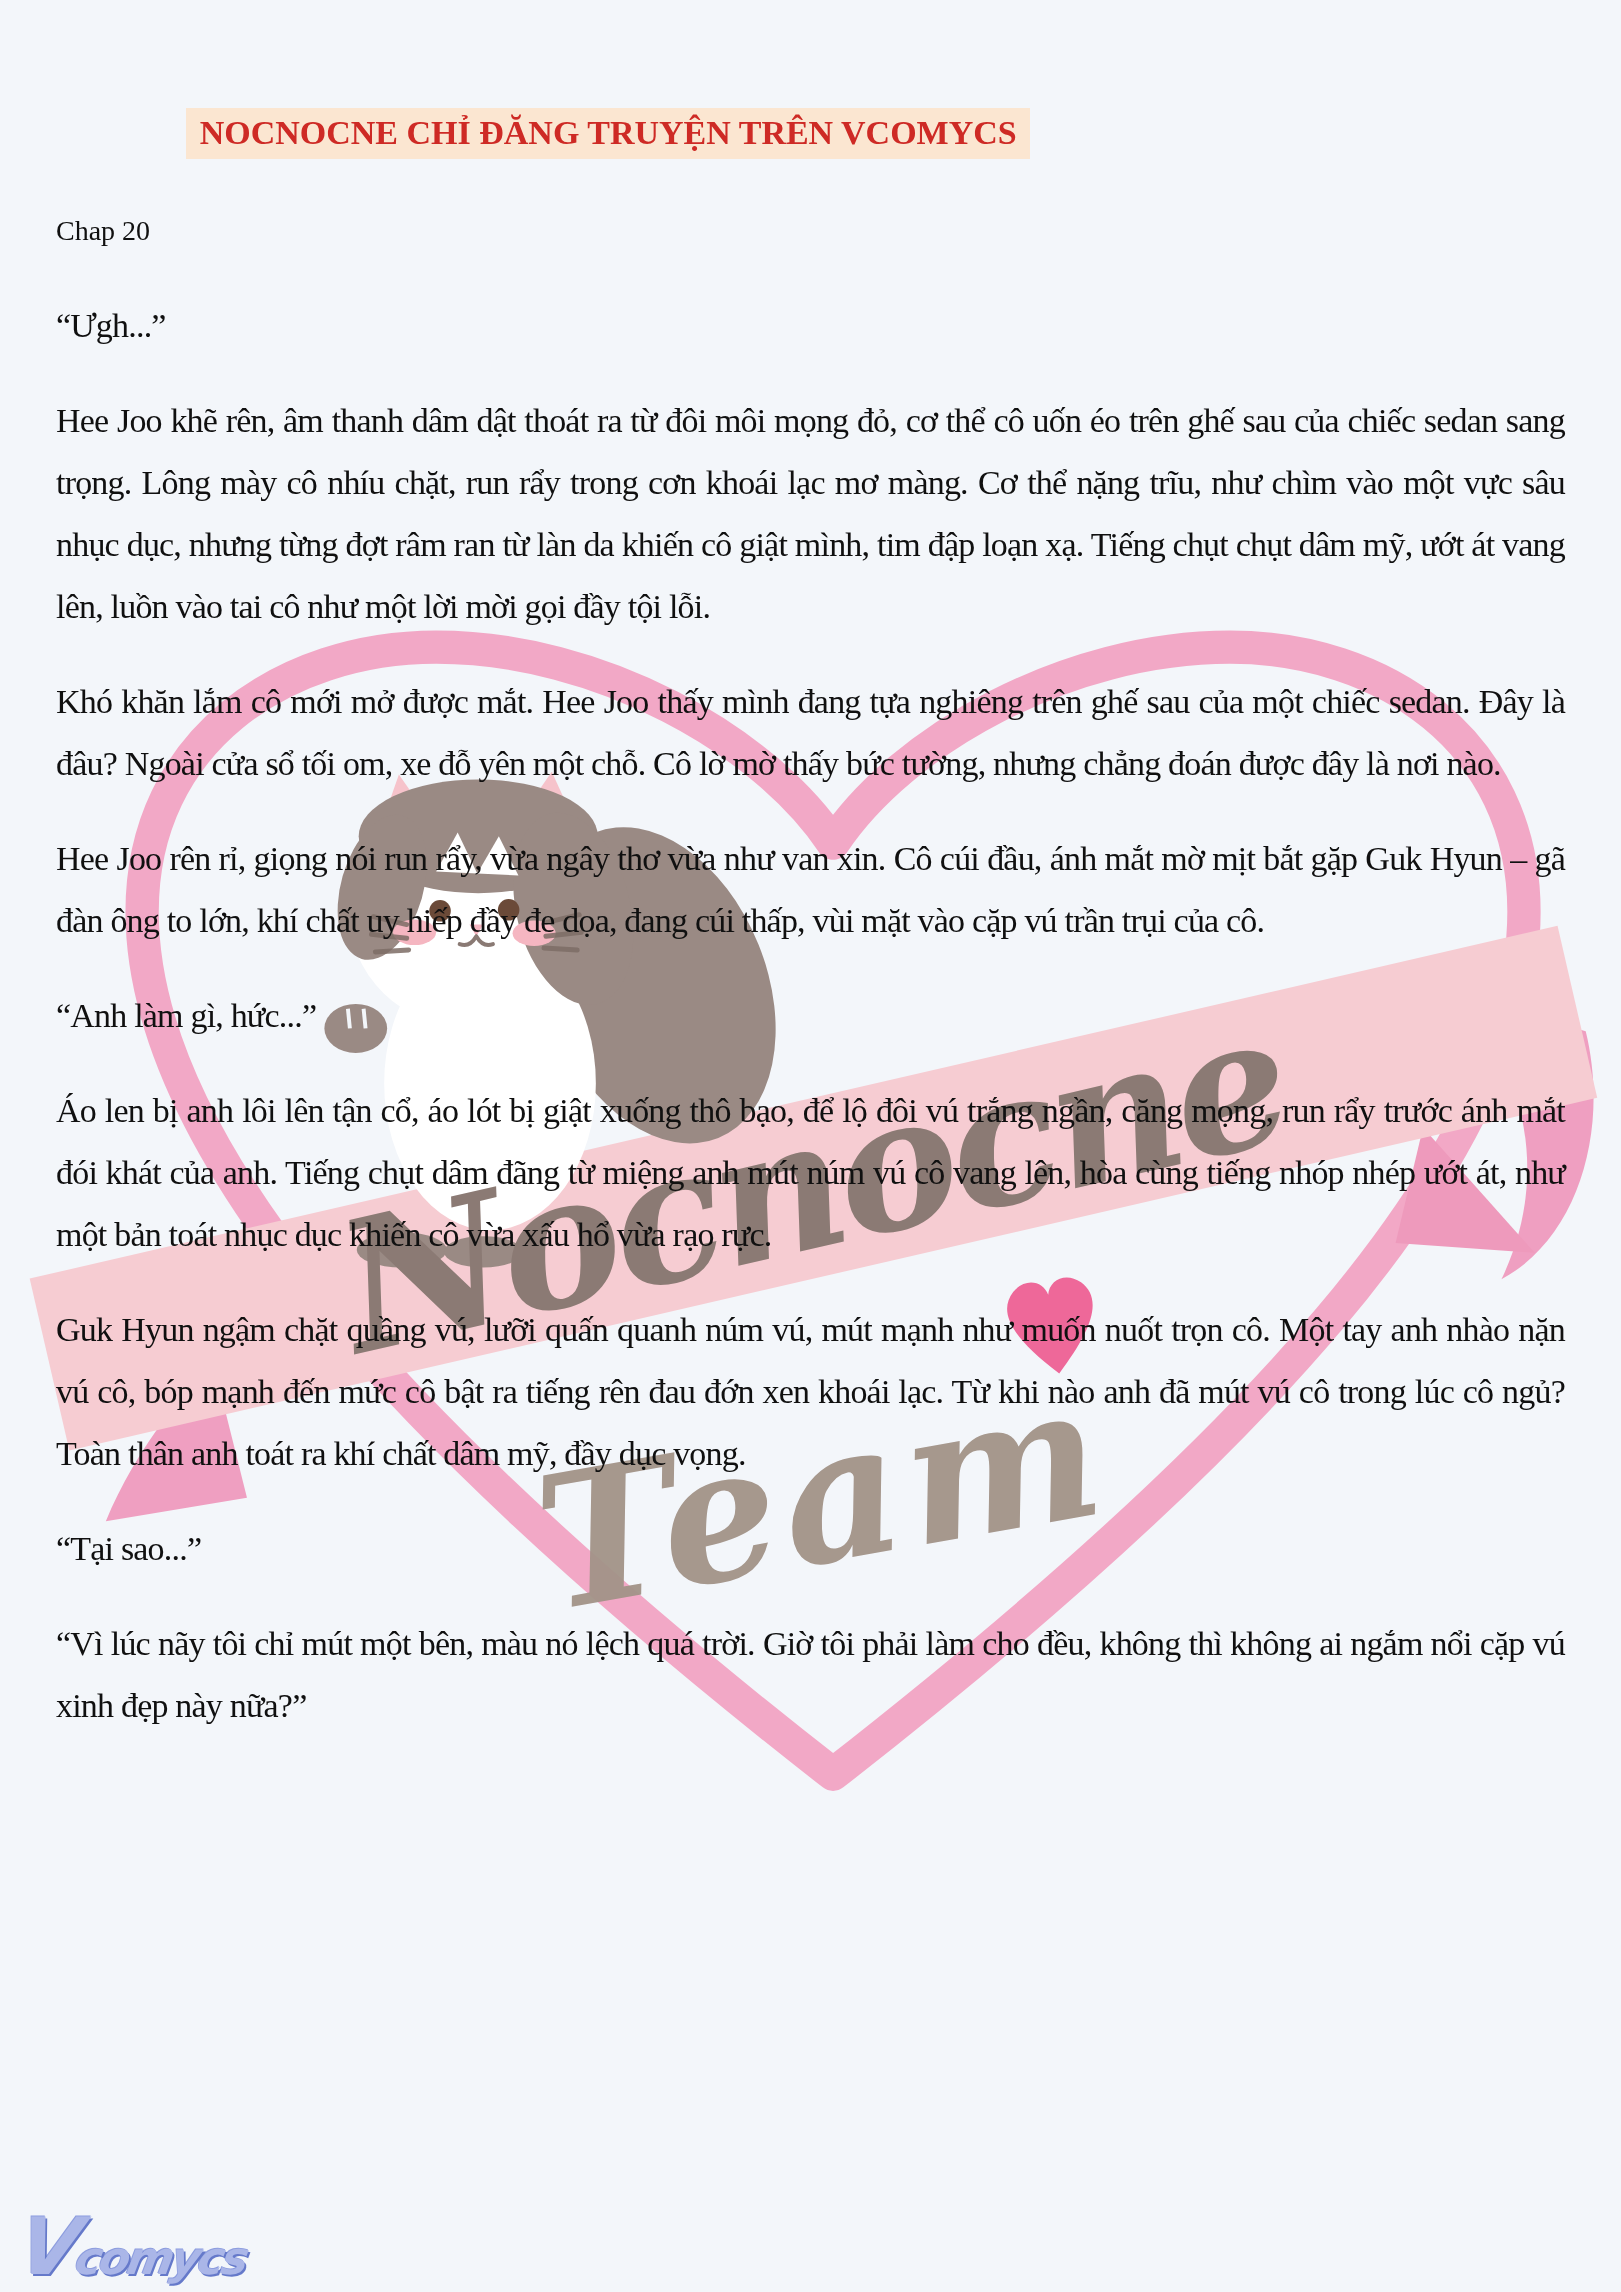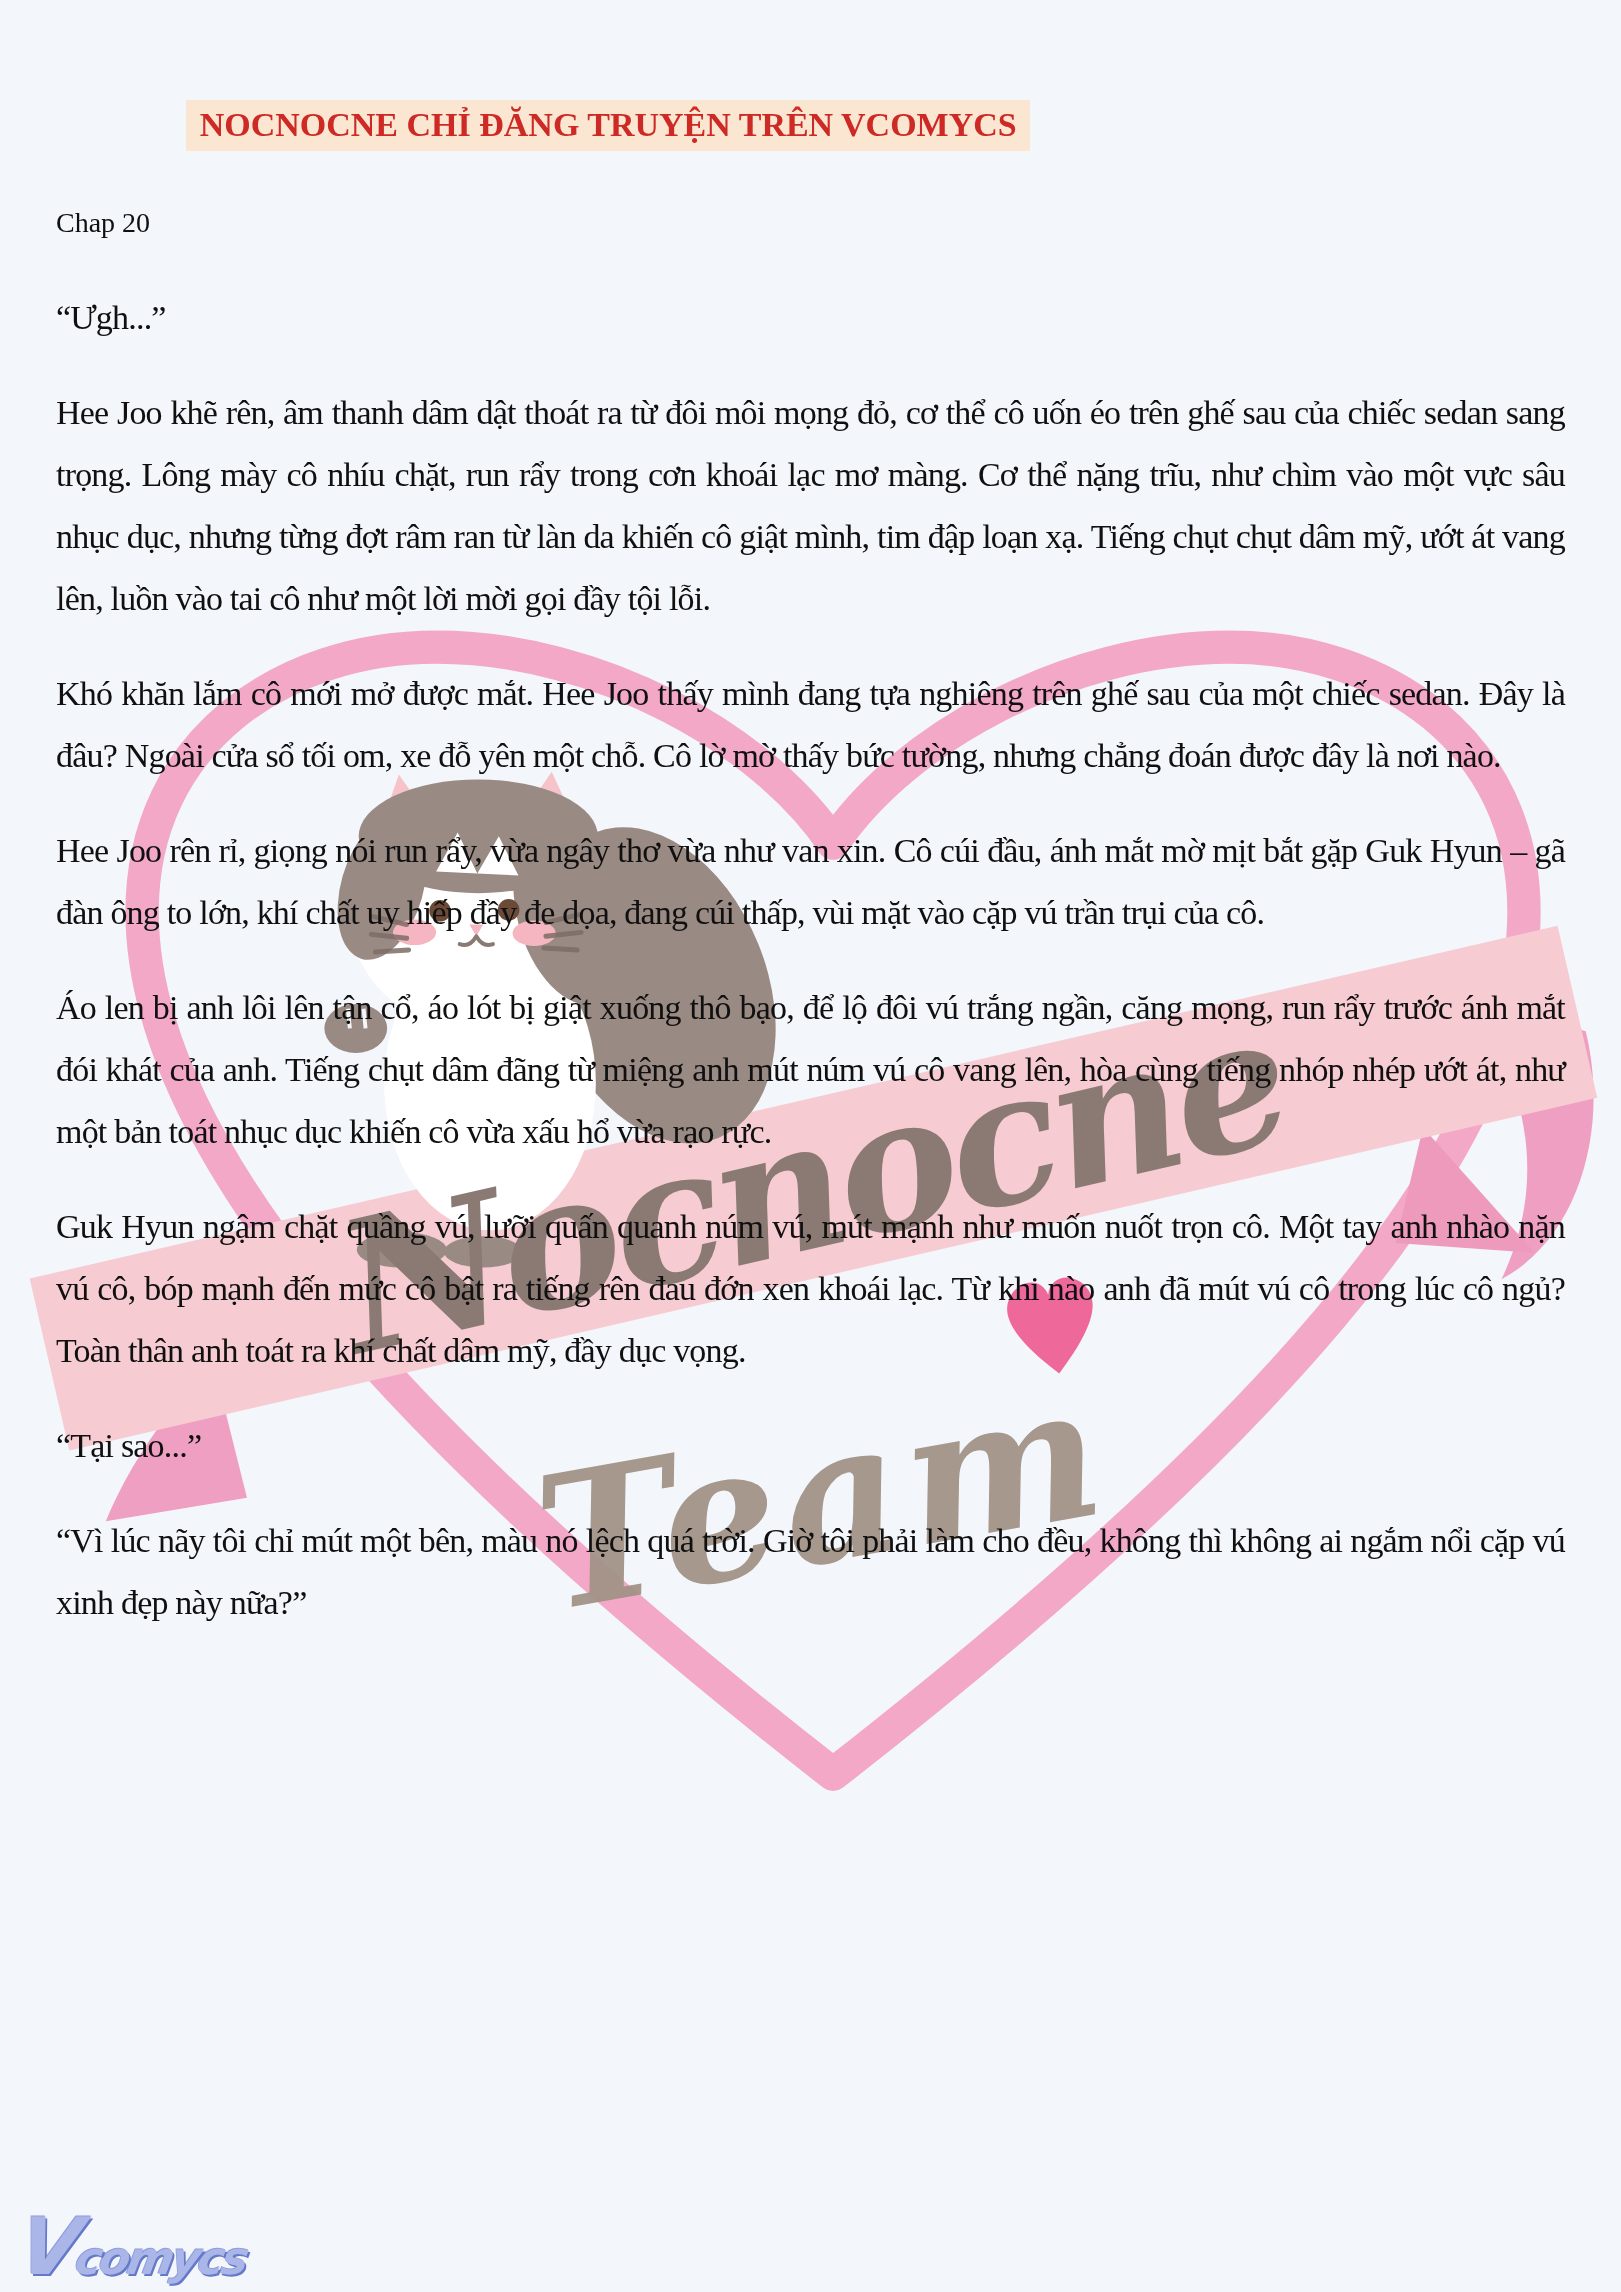--- a/index.html
+++ b/index.html
@@ -18,20 +18,21 @@
   .pinkear{fill:#f6c3cb;}
   .blush{fill:#f5b6c1;}
   .eye{fill:#6b4a38;}
   .whisker{stroke:#7c6c65;stroke-width:5;stroke-linecap:round;fill:none;opacity:.85;}
   .script-word{font-family:"DejaVu Serif", serif;font-style:italic;font-weight:bold;}
   
   .content{
     position:relative;z-index:2;
     padding:100px 56px 0 56px;
     color:#101010;
+    margin-top:8px;
   }
   .notice-wrap{margin-left:130px;}
   .notice{
     display:inline-block;
     background:#fbe6d1;
     color:#ce2a25;
     font-weight:bold;
     font-size:34px;
     line-height:34px;
     padding:7.8px 13.7px 8.8px 13.7px;
@@ -141,20 +142,21 @@
     <div class="notice-wrap">
       <span class="notice">NOCNOCNE CHỈ ĐĂNG TRUYỆN TRÊN VCOMYCS</span>
     </div>
 
     <div class="chapter">Chap 20</div>
 
     <p class="para">“Ưgh...”</p>
     <p class="para">Hee Joo khẽ rên, âm thanh dâm dật thoát ra từ đôi môi mọng đỏ, cơ thể cô uốn éo trên ghế sau của chiếc sedan sang trọng. Lông mày cô nhíu chặt, run rẩy trong cơn khoái lạc mơ màng. Cơ thể nặng trĩu, như chìm vào một vực sâu nhục dục, nhưng từng đợt râm ran từ làn da khiến cô giật mình, tim đập loạn xạ. Tiếng chụt chụt dâm mỹ, ướt át vang lên, luồn vào tai cô như một lời mời gọi đầy tội lỗi.</p>
     <p class="para">Khó khăn lắm cô mới mở được mắt. Hee Joo thấy mình đang tựa nghiêng trên ghế sau của một chiếc sedan. Đây là đâu? Ngoài cửa sổ tối om, xe đỗ yên một chỗ. Cô lờ mờ thấy bức tường, nhưng chẳng đoán được đây là nơi nào.</p>
     <p class="para">Hee Joo rên rỉ, giọng nói run rẩy, vừa ngây thơ vừa như van xin. Cô cúi đầu, ánh mắt mờ mịt bắt gặp Guk Hyun – gã đàn ông to lớn, khí chất uy hiếp đầy đe dọa, đang cúi thấp, vùi mặt vào cặp vú trần trụi của cô.</p>
+    <p class="para">“Anh làm gì, hức...”</p>
     <p class="para">Áo len bị anh lôi lên tận cổ, áo lót bị giật xuống thô bạo, để lộ đôi vú trắng ngần, căng mọng, run rẩy trước ánh mắt đói khát của anh. Tiếng chụt dâm đãng từ miệng anh mút núm vú cô vang lên, hòa cùng tiếng nhóp nhép ướt át, như một bản toát nhục dục khiến cô vừa xấu hổ vừa rạo rực.</p>
     <p class="para">Guk Hyun ngậm chặt quầng vú, lưỡi quấn quanh núm vú, mút mạnh như muốn nuốt trọn cô. Một tay anh nhào nặn vú cô, bóp mạnh đến mức cô bật ra tiếng rên đau đớn xen khoái lạc. Từ khi nào anh đã mút vú cô trong lúc cô ngủ? Toàn thân anh toát ra khí chất dâm mỹ, đầy dục vọng.</p>
     <p class="para">“Tại sao...”</p>
     <p class="para">“Vì lúc nãy tôi chỉ mút một bên, màu nó lệch quá trời. Giờ tôi phải làm cho đều, không thì không ai ngắm nổi cặp vú xinh đẹp này nữa?”</p>
   </div>
 
   <div class="logo">Vcomycs</div>
 </div>
 
 

